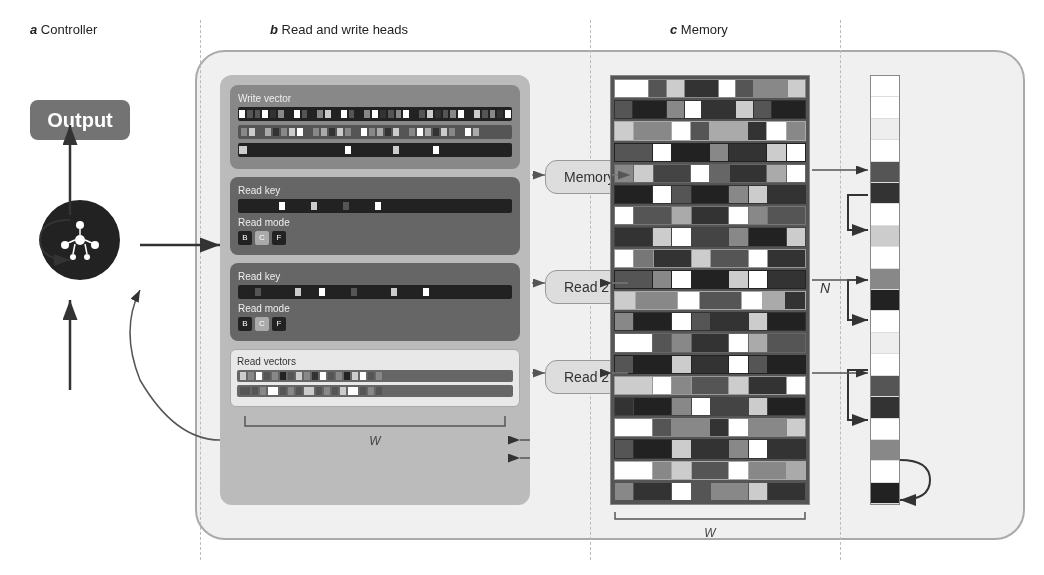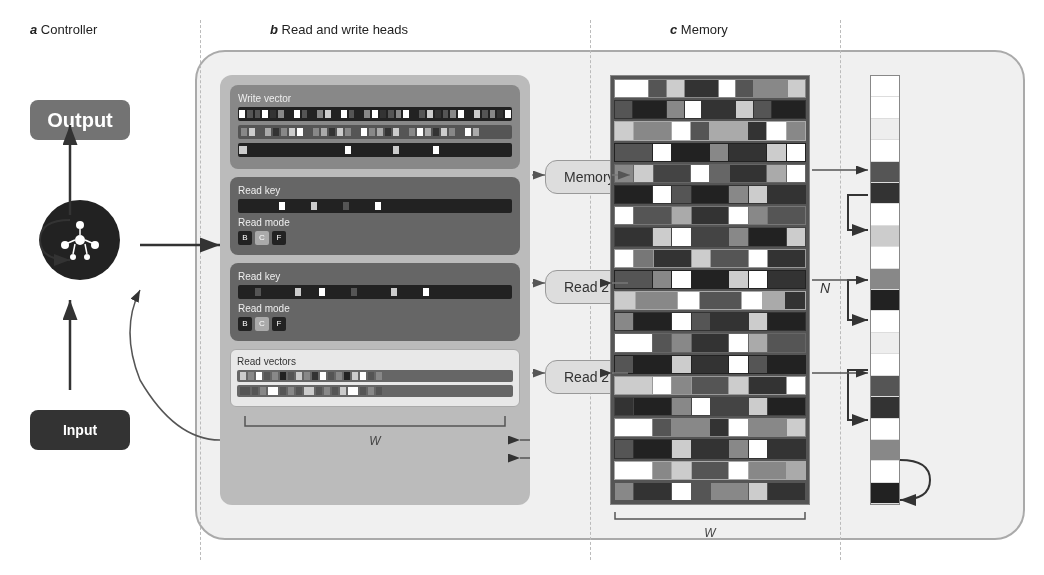--- a/index.html
+++ b/index.html
@@ -328,23 +328,20 @@
         <line x1="13" y1="28" x2="20" y2="25" stroke="white" stroke-width="1.5"></line>
         <line x1="37" y1="28" x2="30" y2="25" stroke="white" stroke-width="1.5"></line>
 
         <circle cx="18" cy="42" r="3" fill="white"></circle>
         <circle cx="32" cy="42" r="3" fill="white"></circle>
         <line x1="20" y1="29" x2="18" y2="39" stroke="white" stroke-width="1.5"></line>
         <line x1="30" y1="29" x2="32" y2="39" stroke="white" stroke-width="1.5"></line>
       </svg>
     </div>
 
-    <div class="input-box">
-      <span>Input</span>
-    </div>
 
   </div>
 
   <div class="rw-heads-panel">
 
     <div class="write-head-group">
       <div class="row-label">Write vector</div>
       <div class="mem-strip">
         <span class="pixel" style="background:#fff;"></span>
         <span class="pixel" style="background:#555;"></span>

